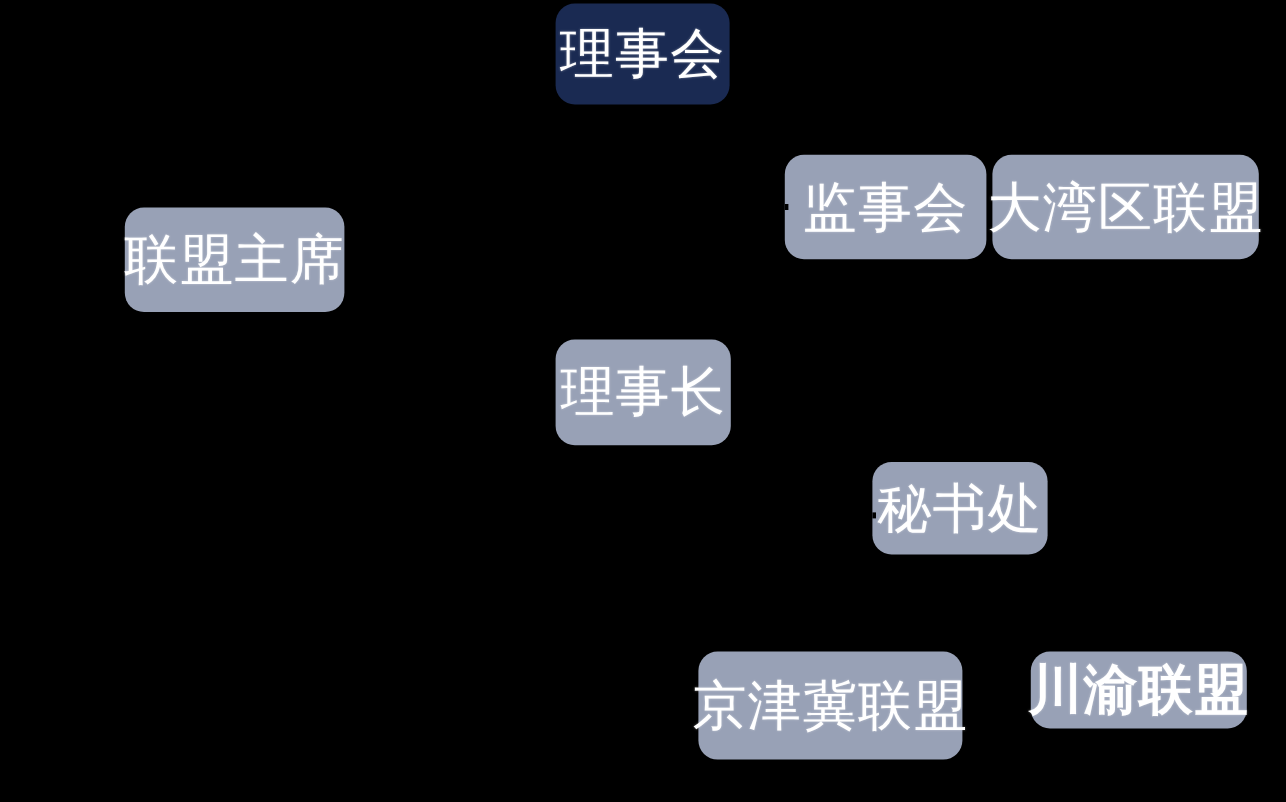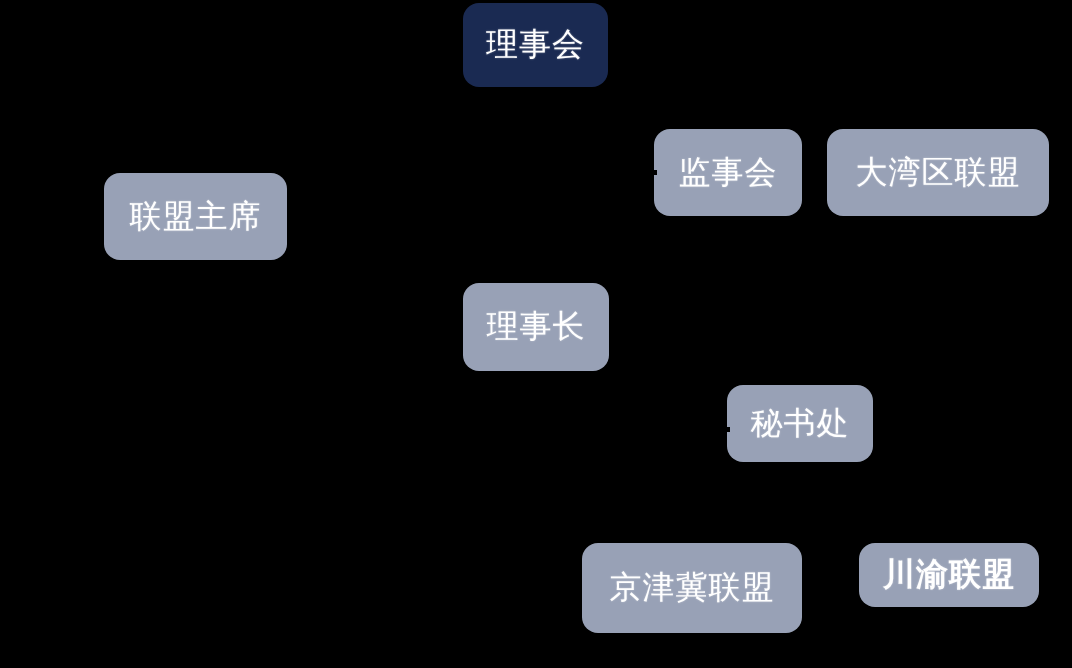--- a/index.html
+++ b/index.html
@@ -21,32 +21,32 @@
     overflow: hidden;
   }
   .node {
     position: absolute;
     display: flex;
     align-items: center;
     justify-content: center;
     border-radius: 16px;
     background: var(--node);
     color: var(--text);
-    font-size: 32px;
+    font-size: 45px;
     letter-spacing: 1px;
     text-shadow: 0 0 2px rgba(255,255,255,0.45);
     white-space: nowrap;
   }
   .node--root { background: var(--root-node); }
 
   
   .pos-board            { left: 463px; top: 3px;   width: 145px; height: 84px; }
   
   .pos-alliance-chair   { left: 104px; top: 129px; width: 183px; height: 87px; margin-top: 44px; }
-  .pos-supervisory      { left: 654px; top: 129px; width: 148px; height: 87px; }
+  .pos-supervisory      { left: 654px; top: 129px; width: 168px; height: 87px; }
   .pos-expert-committee { left: 827px; top: 129px; width: 222px; height: 87px; }
   
   .pos-council-chair    { left: 463px; top: 255px; width: 146px; height: 88px; margin-top: 28px; }
   
   .pos-secretariat      { left: 727px; top: 385px; width: 146px; height: 77px; }
   
   .pos-gba              { left: 33px;  top: 543px; width: 217px; height: 90px; }
   .pos-yrd              { left: 308px; top: 543px; width: 218px; height: 90px; }
   .pos-jjj              { left: 582px; top: 543px; width: 220px; height: 90px; }
   .pos-cy               { left: 859px; top: 543px; width: 180px; height: 64px; font-weight: bold; }

